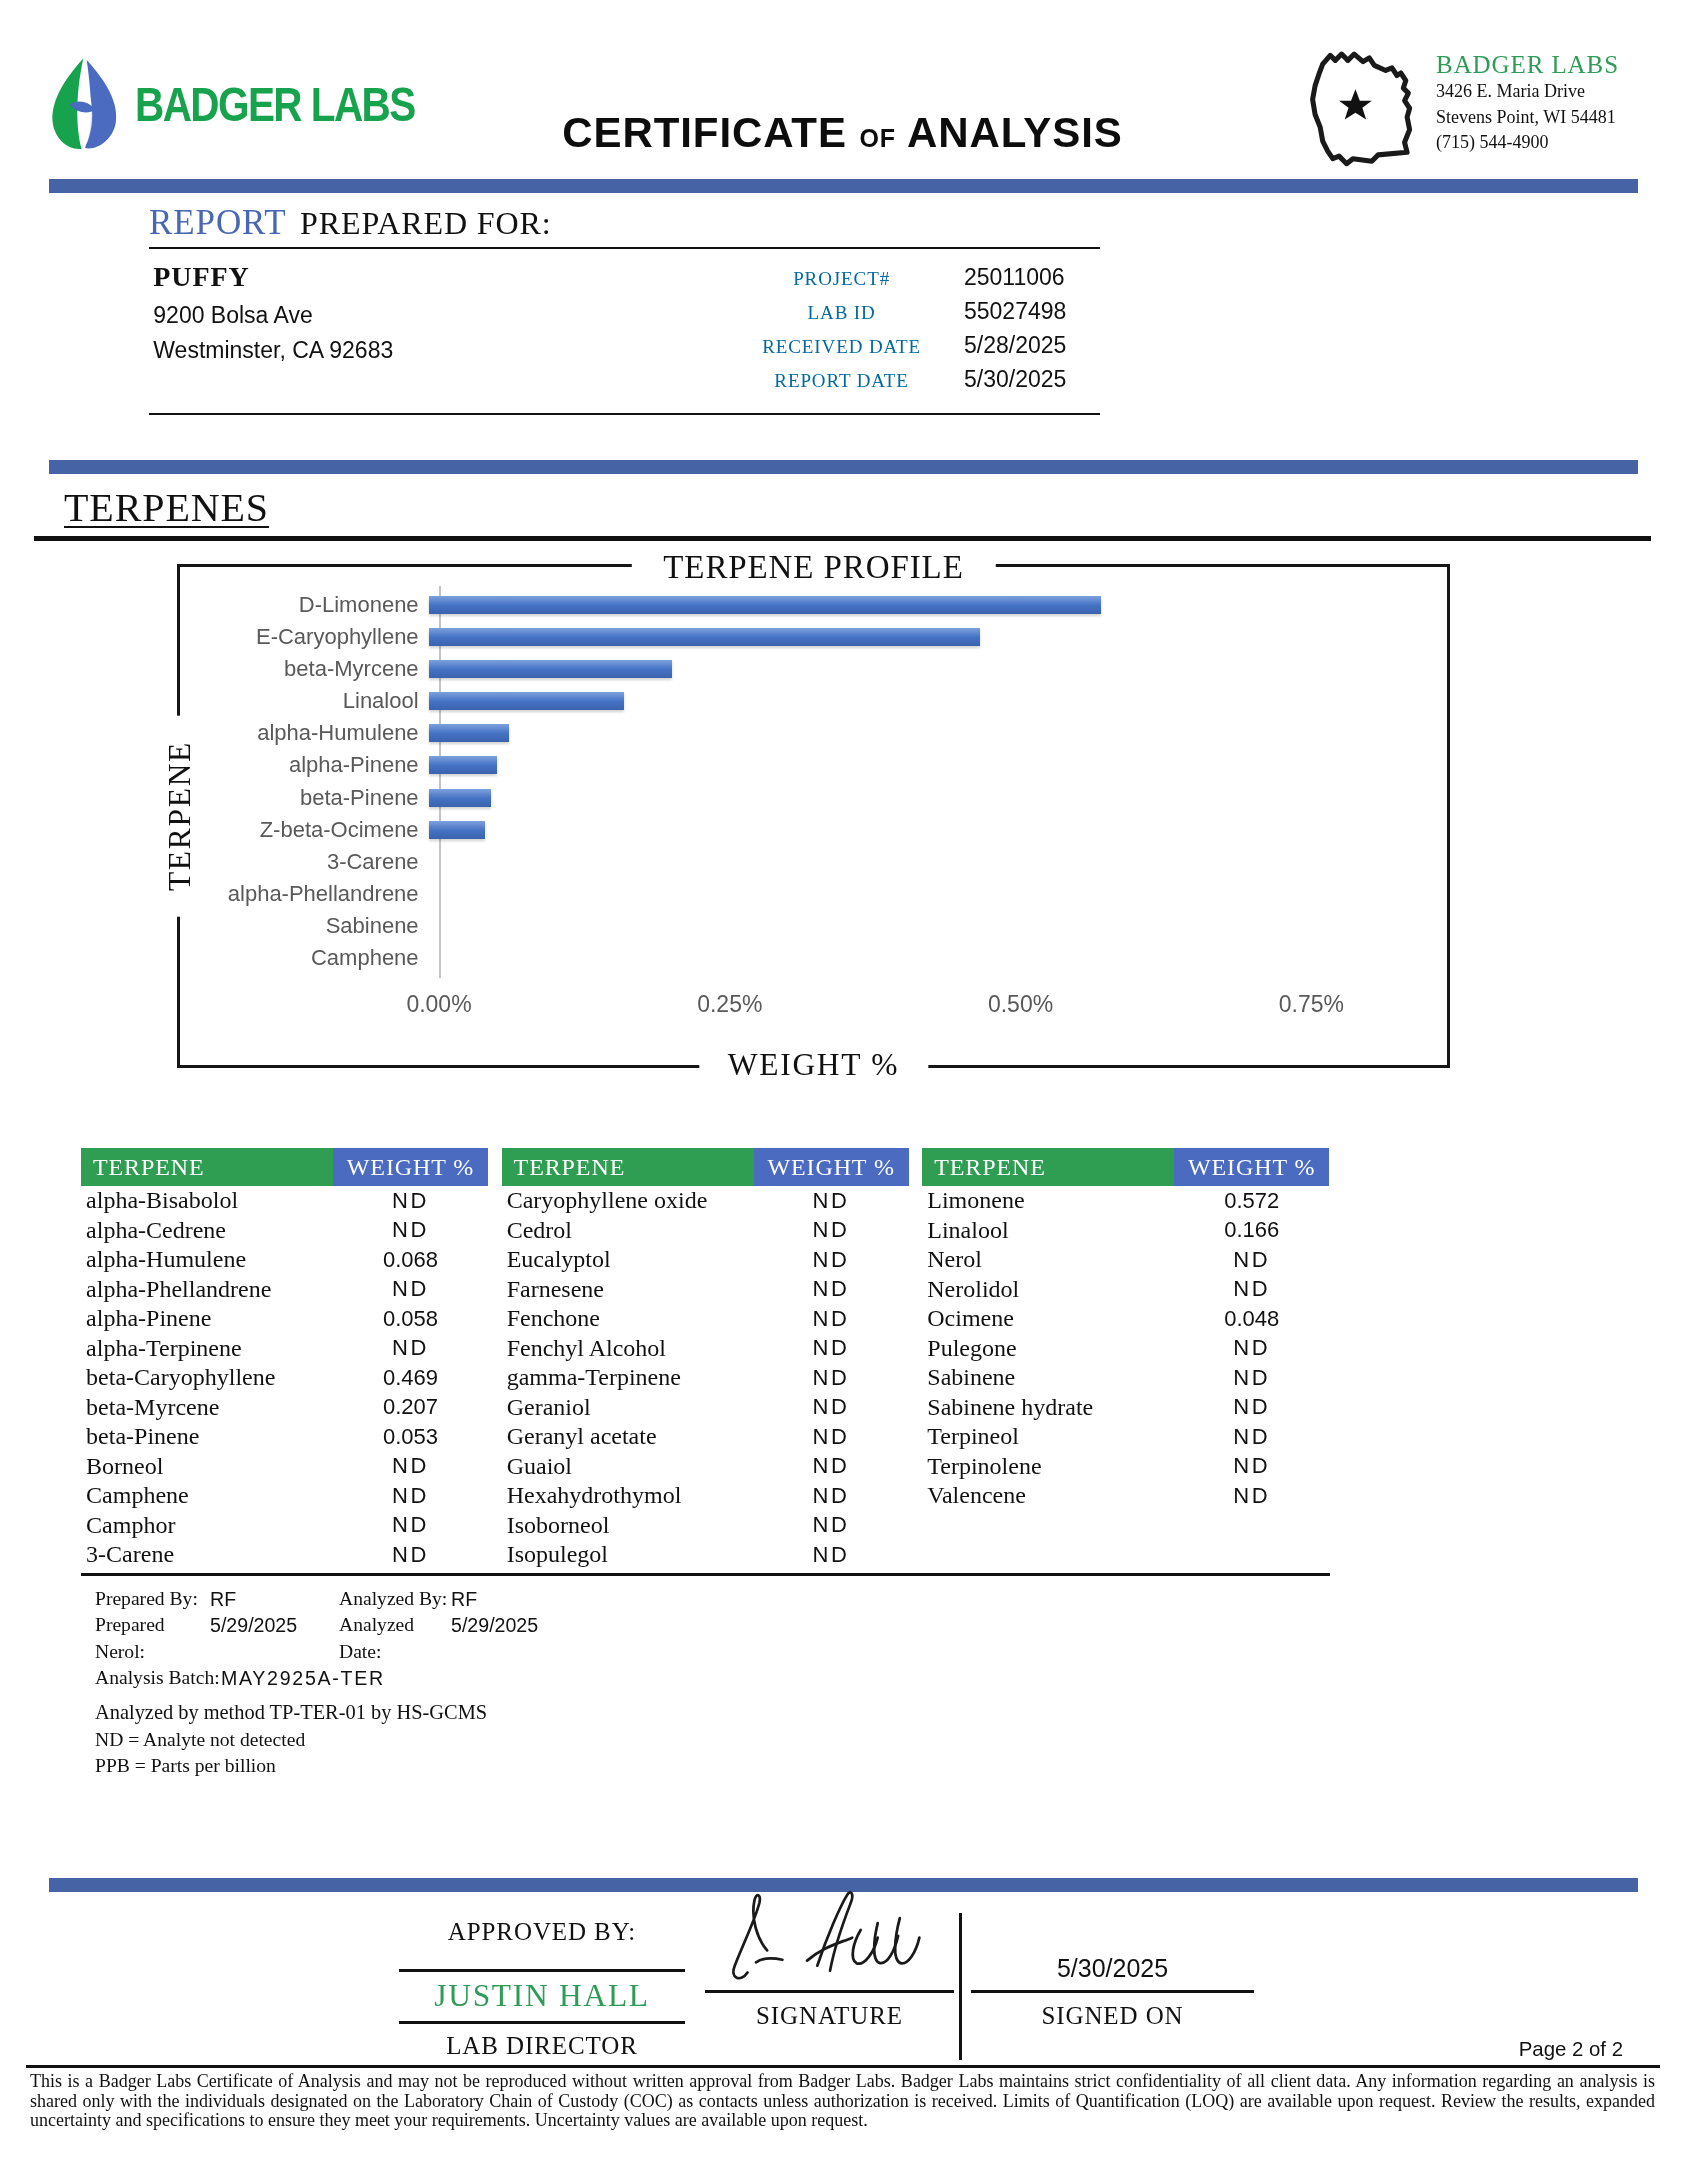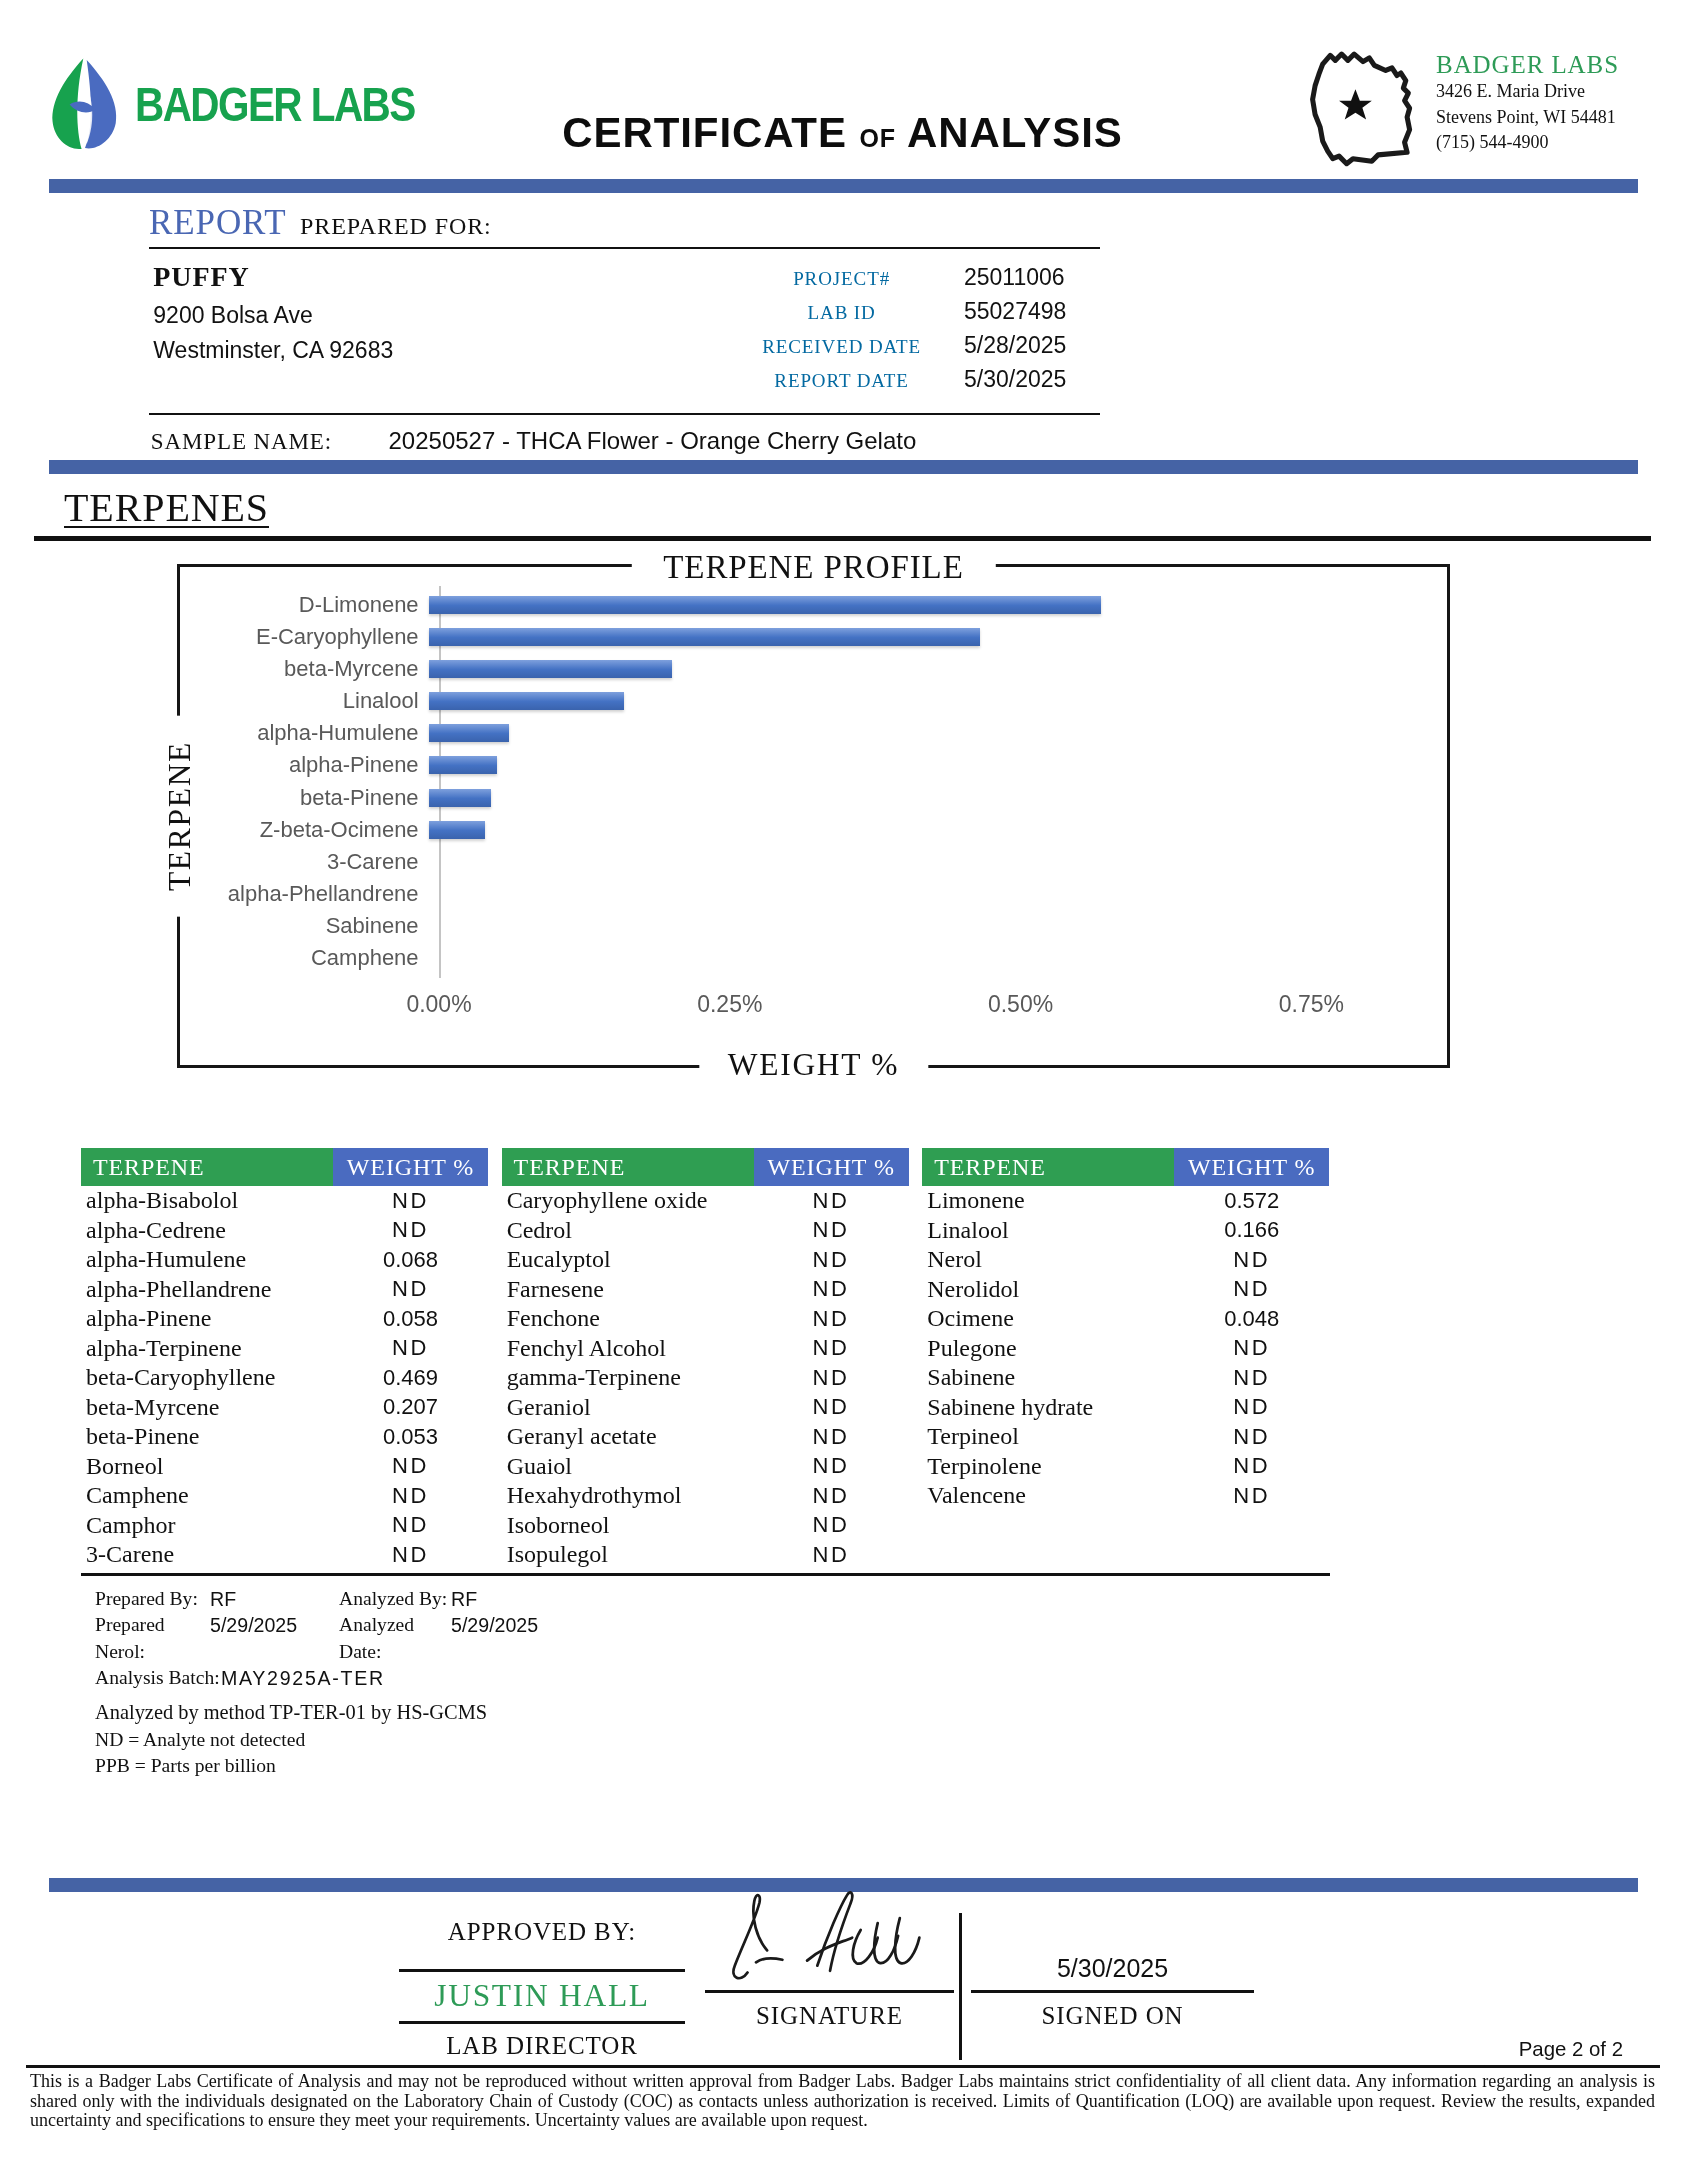--- a/index.html
+++ b/index.html
@@ -25,21 +25,21 @@
   .lab-name { font-size:25px; color:#2e9b57; letter-spacing:0.9px; }
   .lab-addr { font-size:18px; color:#111; line-height:1.3; margin-top:1.7px; }
 
   .bluebar { position:absolute; left:49px; width:1589px; height:13.6px; background:#4563a5; }
   .bar1 { top:179px; } .bar2 { top:460px; } .bar3 { top:1878px; }
 
   
   .report-block { position:absolute; left:149px; top:203px; width:951px; }
   .report-heading { border-bottom:2.6px solid #111; padding-bottom:4.3px; }
   .report-heading .rep { font-size:35px; color:#4a67b3; letter-spacing:0.9px; }
-  .report-heading .pf  { font-size:24px; color:#111; margin-left:10.2px; letter-spacing:0.9px; }
+  .report-heading .pf  { font-size:32px; color:#111; margin-left:10.2px; letter-spacing:0.9px; }
   .report-content { display:flex; border-bottom:2.6px solid #111; padding:12px 0 15.3px 0; }
   .client-col { flex:1; padding-left:4.3px; }
   .client-name { font-weight:bold; font-size:28px; letter-spacing:0.9px; }
   .client-addr { font-family:"Liberation Sans", sans-serif; font-size:23px; line-height:1.5; margin-top:5.1px; }
   .fields-col { width:368px; }
   .field-row { display:flex; align-items:baseline; line-height:32px; }
   .field-label { flex:1; text-align:center; font-size:19px; color:#0369a1; letter-spacing:0.9px; }
   .field-value { width:136px; margin-left:12.8px; font-family:"Liberation Sans", sans-serif; font-size:23px; color:#111; }
   .sample-row { padding:12px 0 0 1.7px; }
   .sample-label { font-size:23px; letter-spacing:0.9px; }
@@ -180,24 +180,20 @@
           <div class="field-row">
             <span class="field-label">RECEIVED DATE</span>
             <span class="field-value">5/28/2025</span>
           </div>
           <div class="field-row">
             <span class="field-label">REPORT DATE</span>
             <span class="field-value">5/30/2025</span>
           </div>
         </div>
     </div>
-    <div class="sample-row">
-      <span class="sample-label">SAMPLE NAME:</span>
-      <span class="sample-value">20250527 - THCA Flower - Orange Cherry Gelato</span>
-    </div>
   </div>
 
   <div class="bluebar bar2"></div>
 
   <div class="section-heading">
     <span>TERPENES</span>
   </div>
 
   <div class="chart-box">
     <div class="chart-title">TERPENE PROFILE</div>

